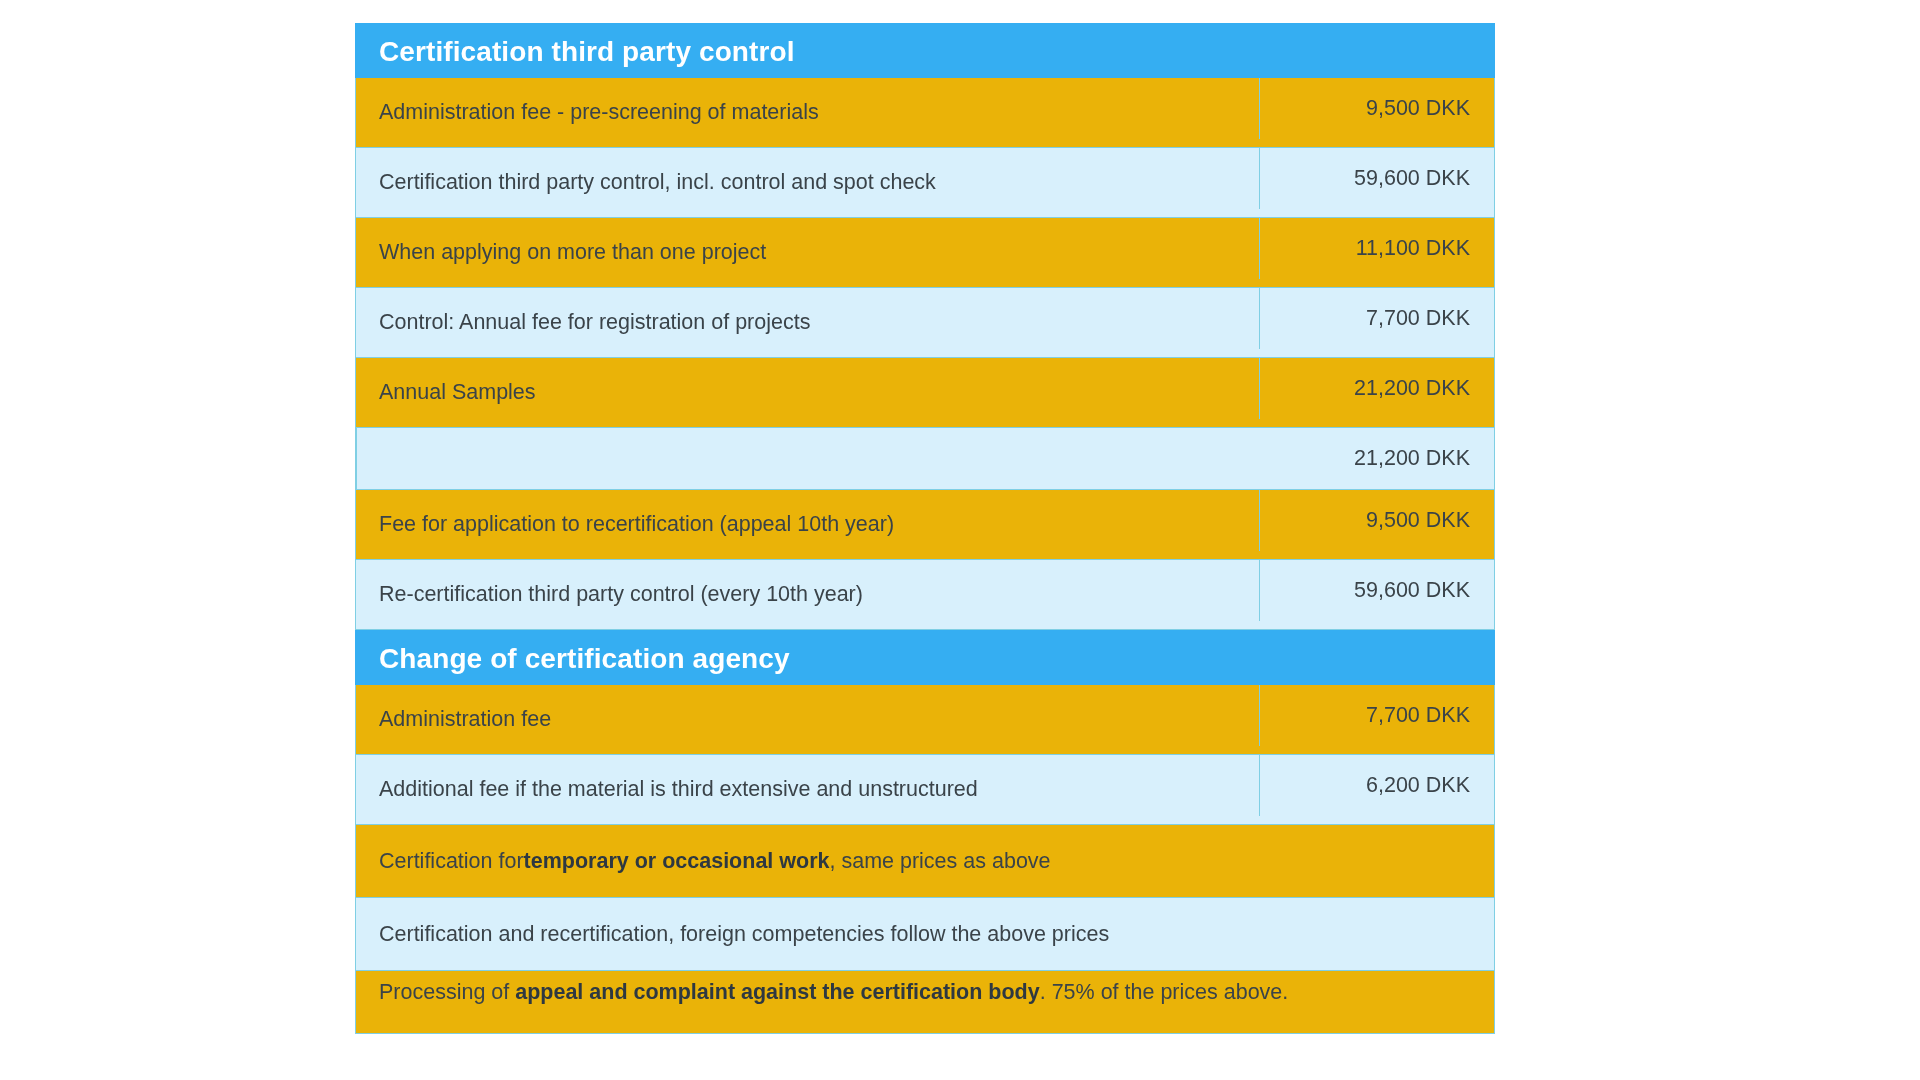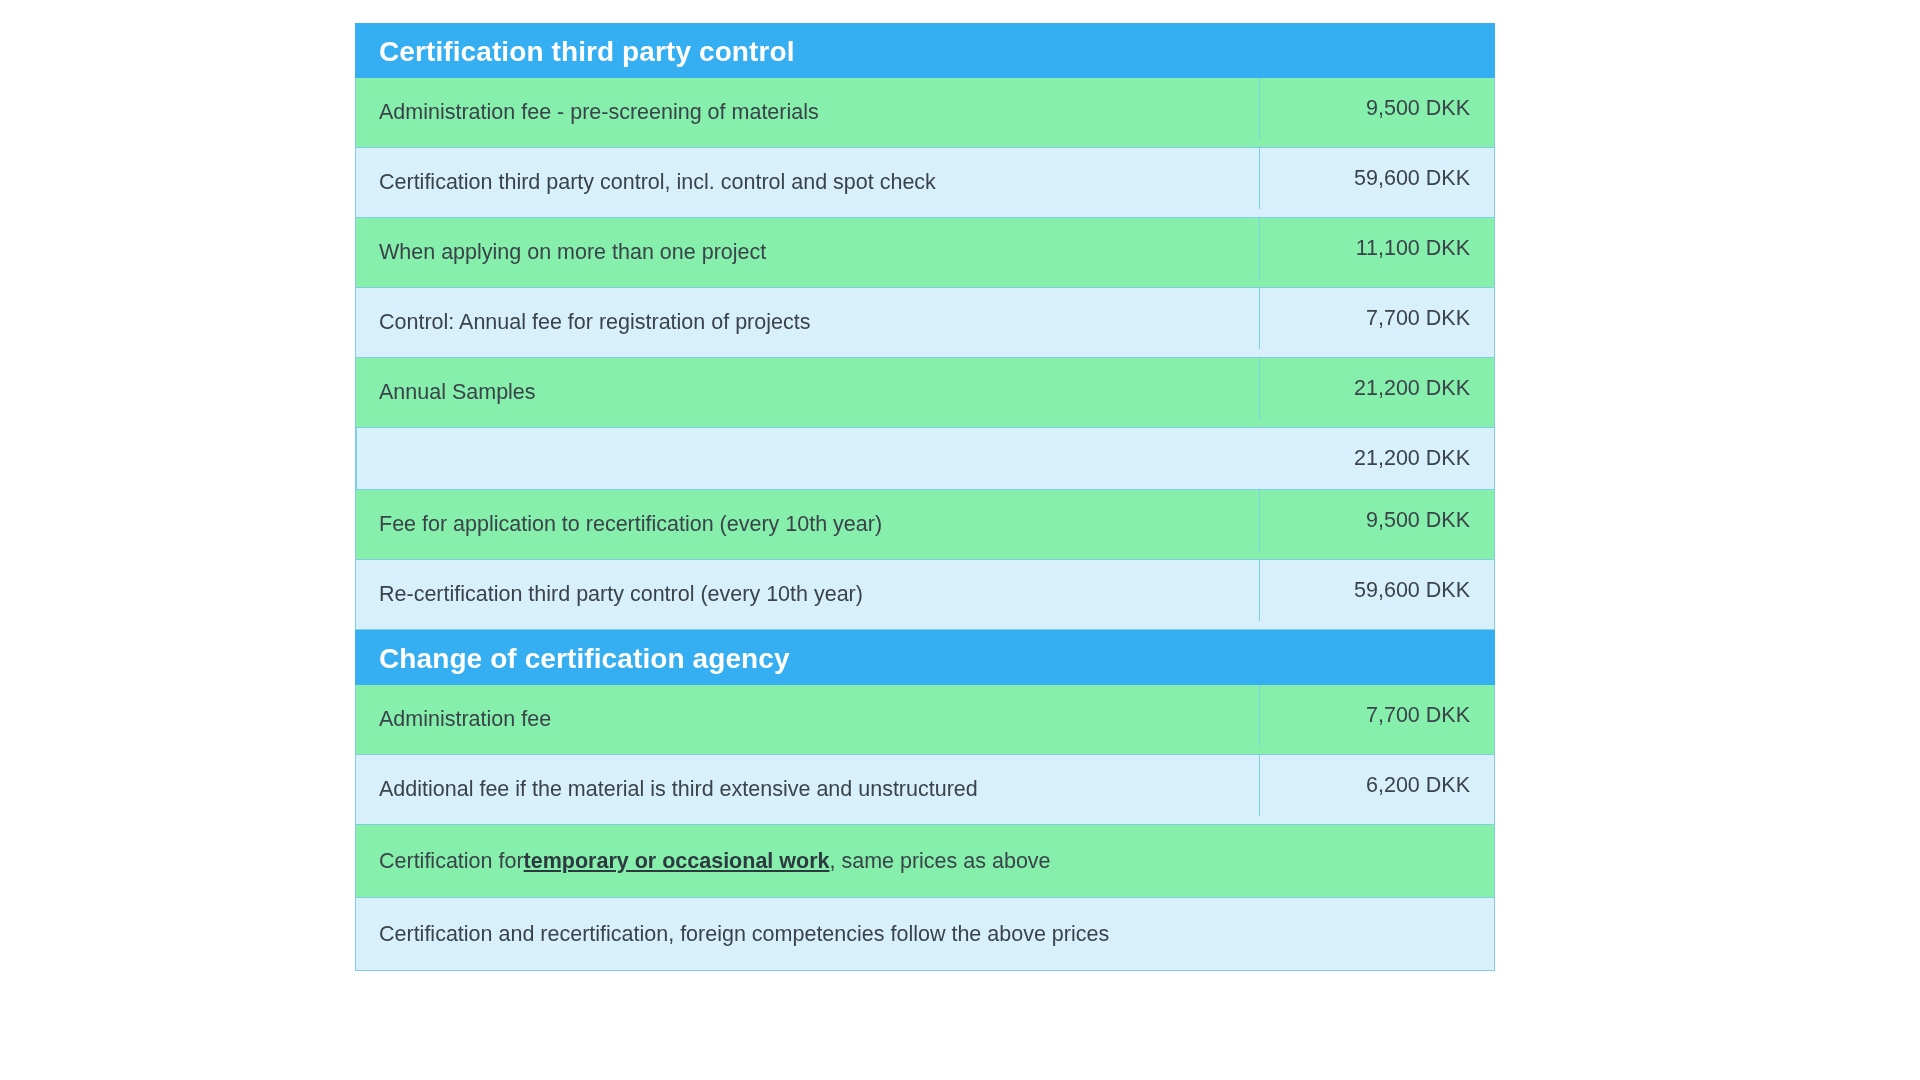--- a/index.html
+++ b/index.html
@@ -33,21 +33,21 @@
     border:1px solid #35AEF2;
   }
   .row {
     display:flex;
     width:100%;
     border-left:1px solid #7FCFE4;
     border-right:1px solid #7FCFE4;
     border-bottom:1px solid #7FCFE4;
   }
   .row.shade { background:#D8F0FC; }
-  .row.plain { background:#86efac; }
+  .row.plain { background:#eab308; }
   .cell-label {
     flex:0 0 903px;
     height:69px;
     display:flex;
     align-items:center;
     padding-left:23px;
     padding-right:14px;
     font-size:21.5px;
     color:#3A4349;
     line-height:1.25;
@@ -69,21 +69,21 @@
     height:72px;
   }
   .row.full.tall .cell-label {
     height:62px;
     align-items:flex-start;
     padding-top:7px;
     line-height:1.34;
     display:block;
     padding-right:40px;
   }
-  .cell-label b { font-weight:bold; color:#2E3841;text-decoration:underline; }
+  .cell-label b { font-weight:bold; color:#2E3841; }
 </style>
 </head>
 <body>
 
 <div id="stage">
   <div class="price-table">
       <div class="section-header">Certification third party control</div>
       <div class="row plain">
         <div class="cell-label">Administration fee - pre-screening of materials</div>
         <div class="cell-value">9,500 DKK</div>
@@ -101,21 +101,21 @@
         <div class="cell-value">7,700 DKK</div>
       </div>
       <div class="row plain">
         <div class="cell-label">Annual Samples</div>
         <div class="cell-value">21,200 DKK</div>
       </div>
       <div class="row shade">
         <div class="cell-value">21,200 DKK</div>
       </div>
       <div class="row plain">
-        <div class="cell-label">Fee for application to recertification (every 10th year)</div>
+        <div class="cell-label">Fee for application to recertification (appeal 10th year)</div>
         <div class="cell-value">9,500 DKK</div>
       </div>
       <div class="row shade">
         <div class="cell-label">Re-certification third party control (every 10th year)</div>
         <div class="cell-value">59,600 DKK</div>
       </div>
       <div class="section-header">Change of certification agency</div>
       <div class="row plain">
         <div class="cell-label">Administration fee</div>
         <div class="cell-value">7,700 DKK</div>
@@ -123,14 +123,17 @@
       <div class="row shade">
         <div class="cell-label">Additional fee if the material is third extensive and unstructured</div>
         <div class="cell-value">6,200 DKK</div>
       </div>
       <div class="row plain full">
         <div class="cell-label">Certification for <b>temporary or occasional work</b>, same prices as above</div>
       </div>
       <div class="row shade full">
         <div class="cell-label">Certification and recertification, foreign competencies follow the above prices</div>
       </div>
+      <div class="row plain full tall">
+        <div class="cell-label">Processing of <b>appeal and complaint against the certification body</b>. 75% of the prices above.</div>
+      </div>
     </div>
 </div>
 
 </body></html>

